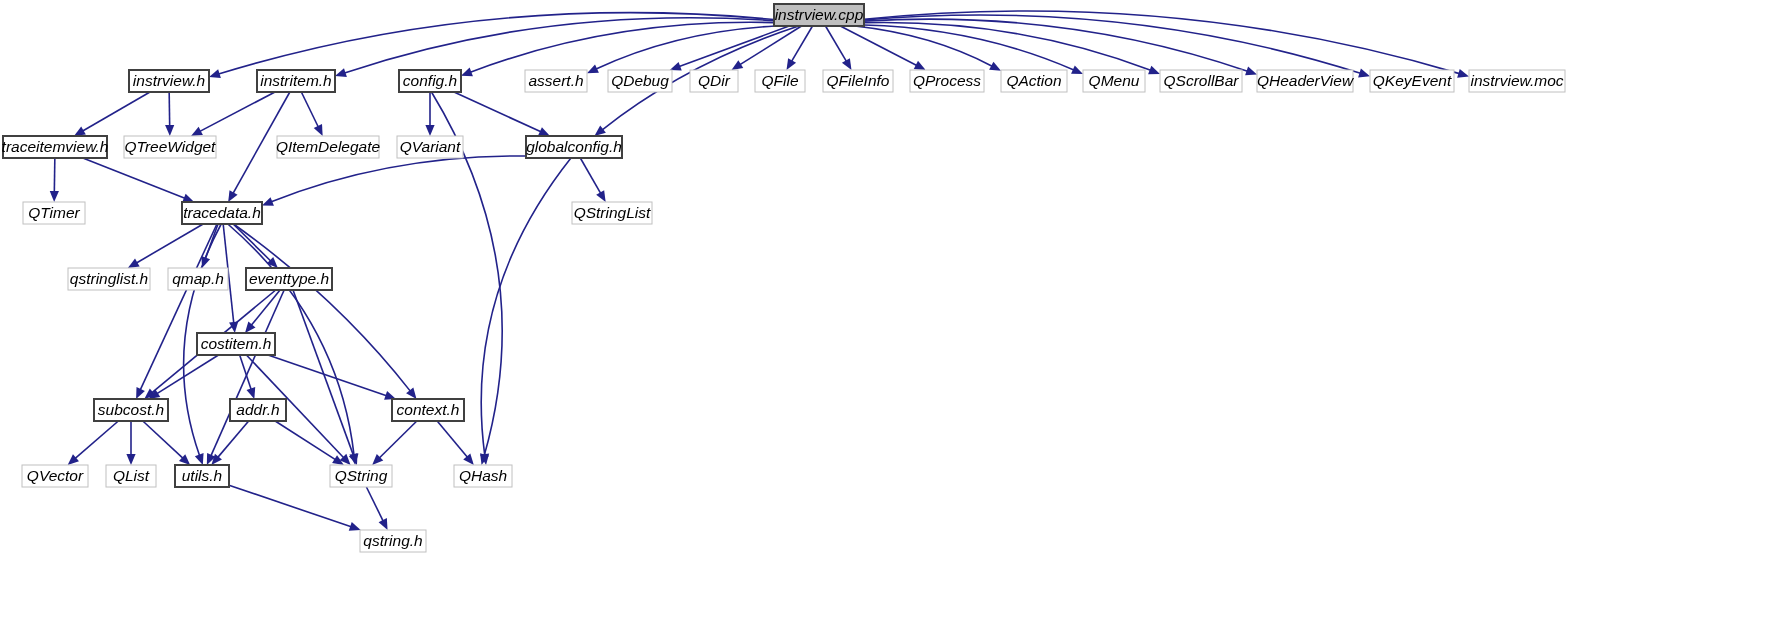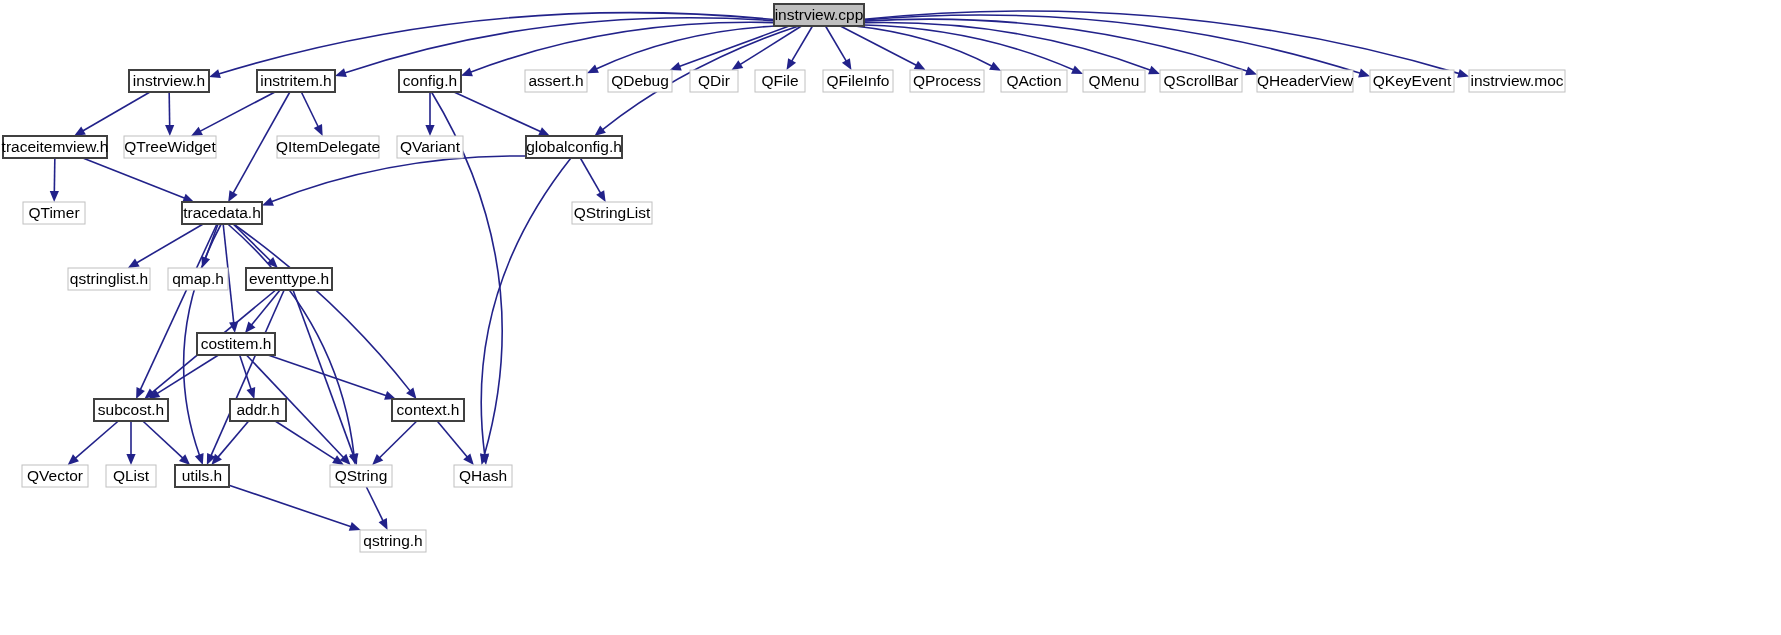--- a/index.html
+++ b/index.html
@@ -1,18 +1,18 @@
 <!DOCTYPE html>
 <html><head>
 <meta charset="utf-8">
 <style>
   html,body{margin:0;padding:0;background:#ffffff;}
   body{width:1781px;height:635px;overflow:hidden;
        font-family:"Liberation Sans","DejaVu Sans",sans-serif;}
-  #graph{position:relative;width:1781px;height:635px;}
+  #graph{position:relative;width:1781px;height:635px;font-style:italic;}
   svg{position:absolute;left:0;top:0;width:1781px;height:635px;}
   .node-label{font-size:15.5px;fill:#000000;text-anchor:middle;
               dominant-baseline:middle;font-family:"Liberation Sans","DejaVu Sans",sans-serif;}
   .nbox{stroke-width:1;}
   .nbox.plain{fill:#ffffff;stroke:#c0c0c0;}
   .nbox.bold{fill:#ffffff;stroke:#404040;stroke-width:2;}
   .nbox.root{fill:#bfbfbf;stroke:#404040;stroke-width:2;}
   .edge{fill:none;stroke:#22228a;stroke-width:1.6;}
   .ahead{fill:#22228a;stroke:none;}
 </style>

